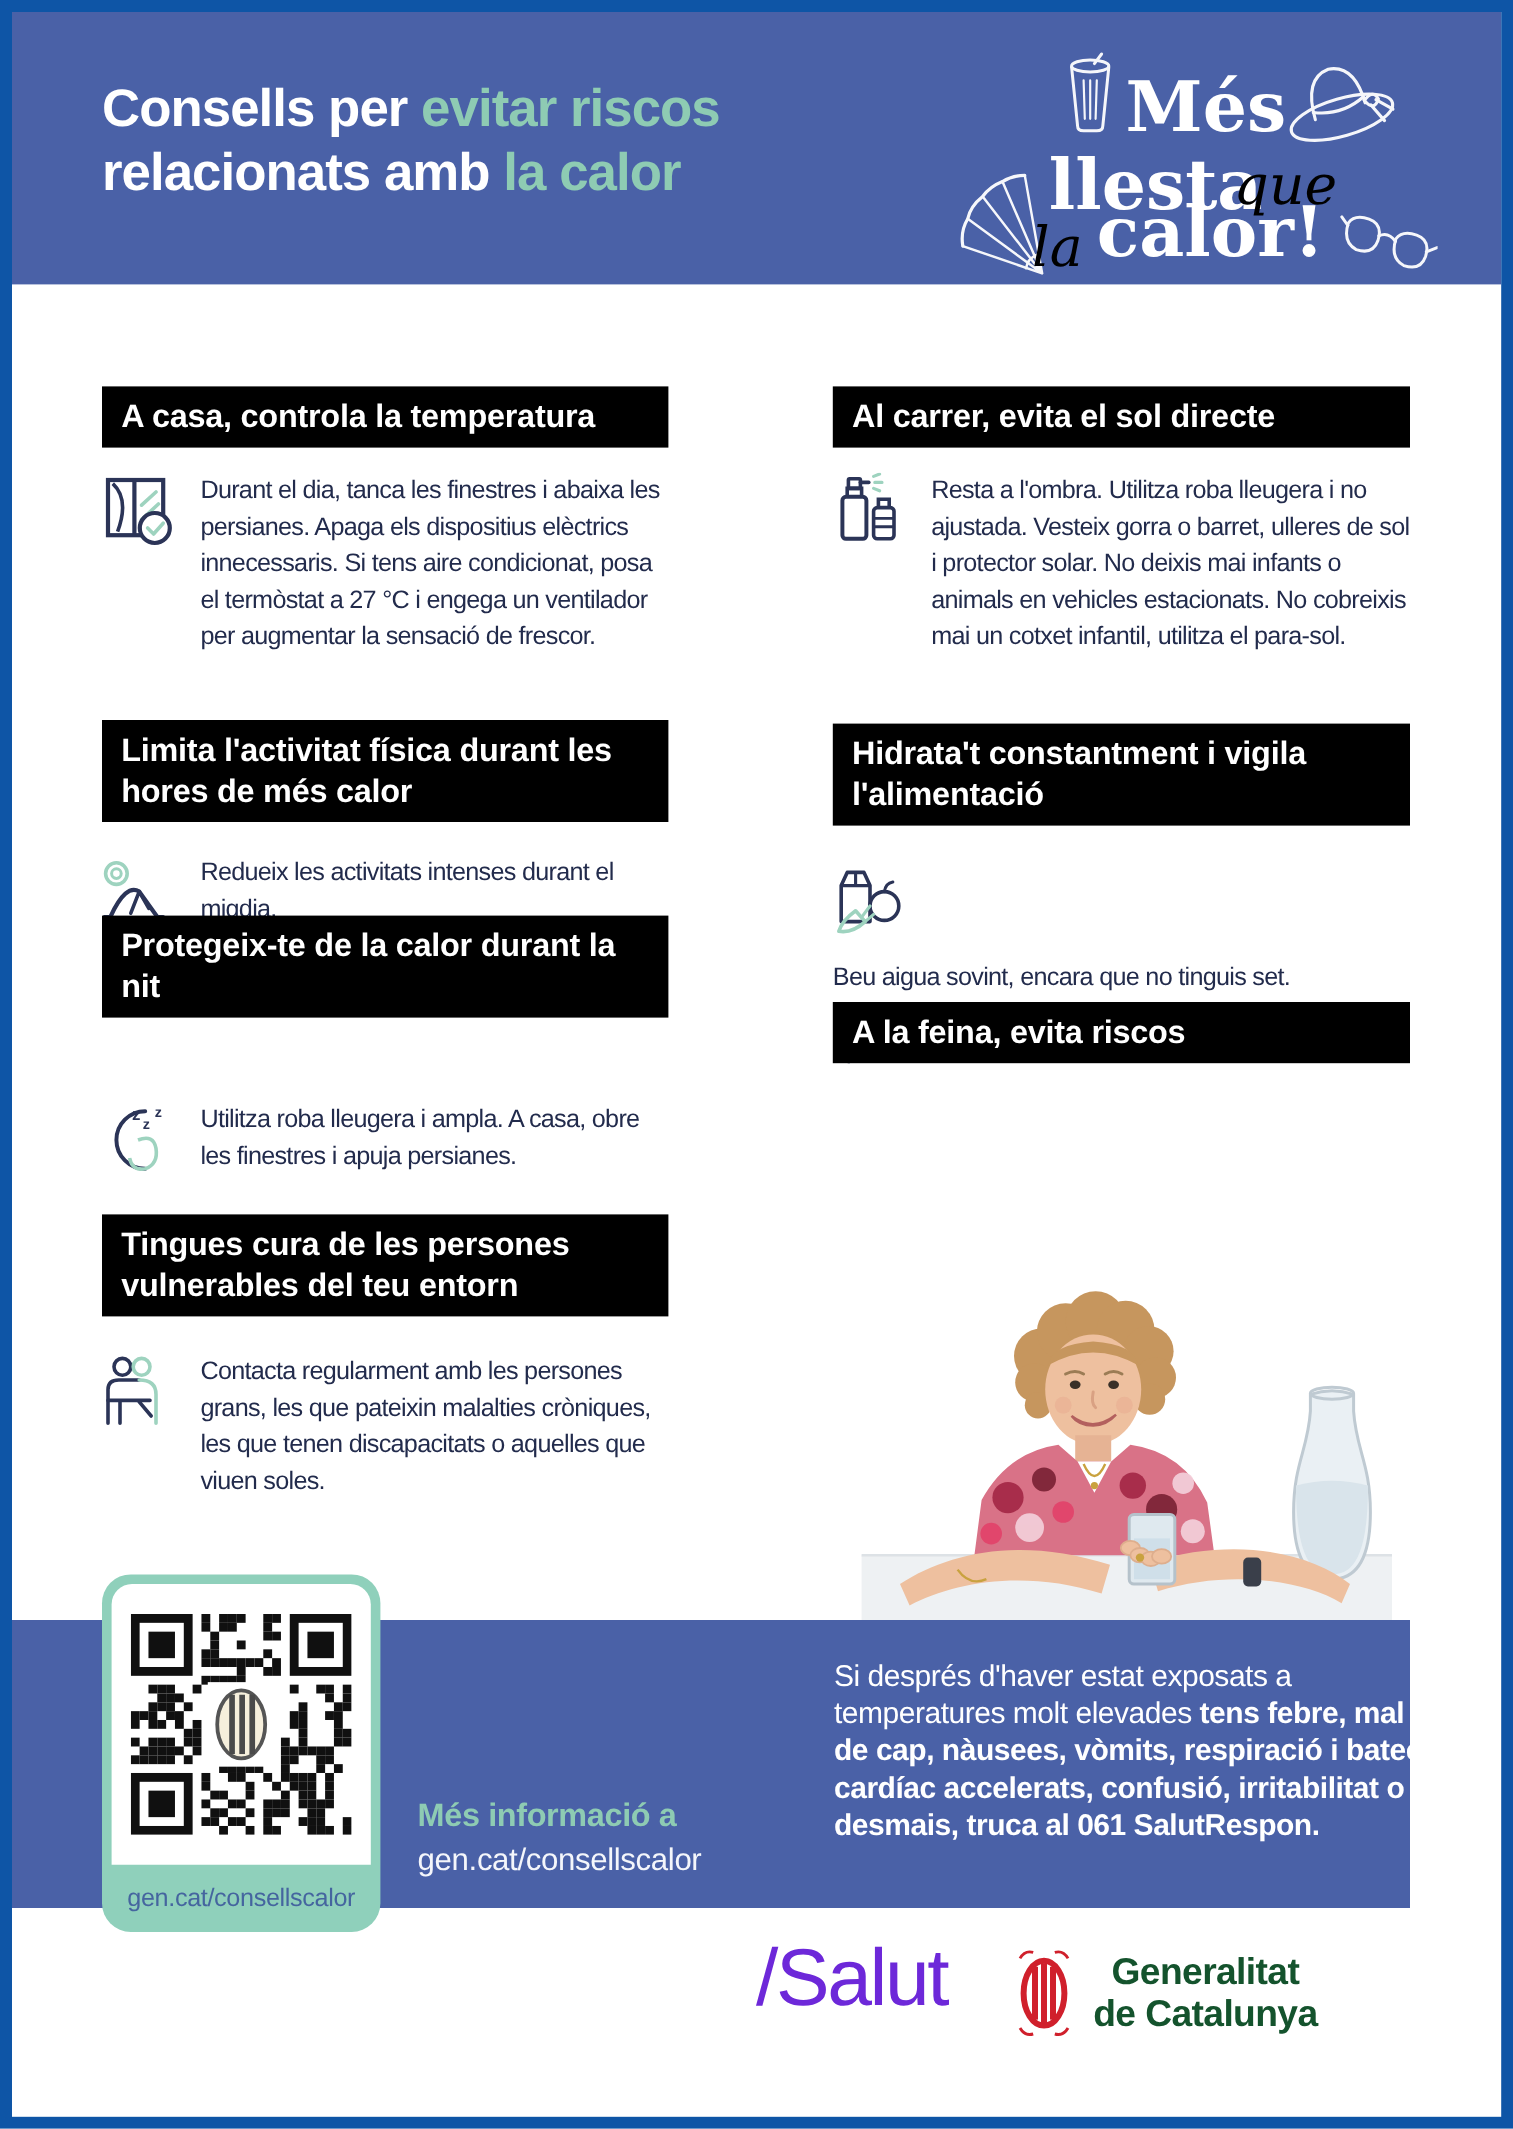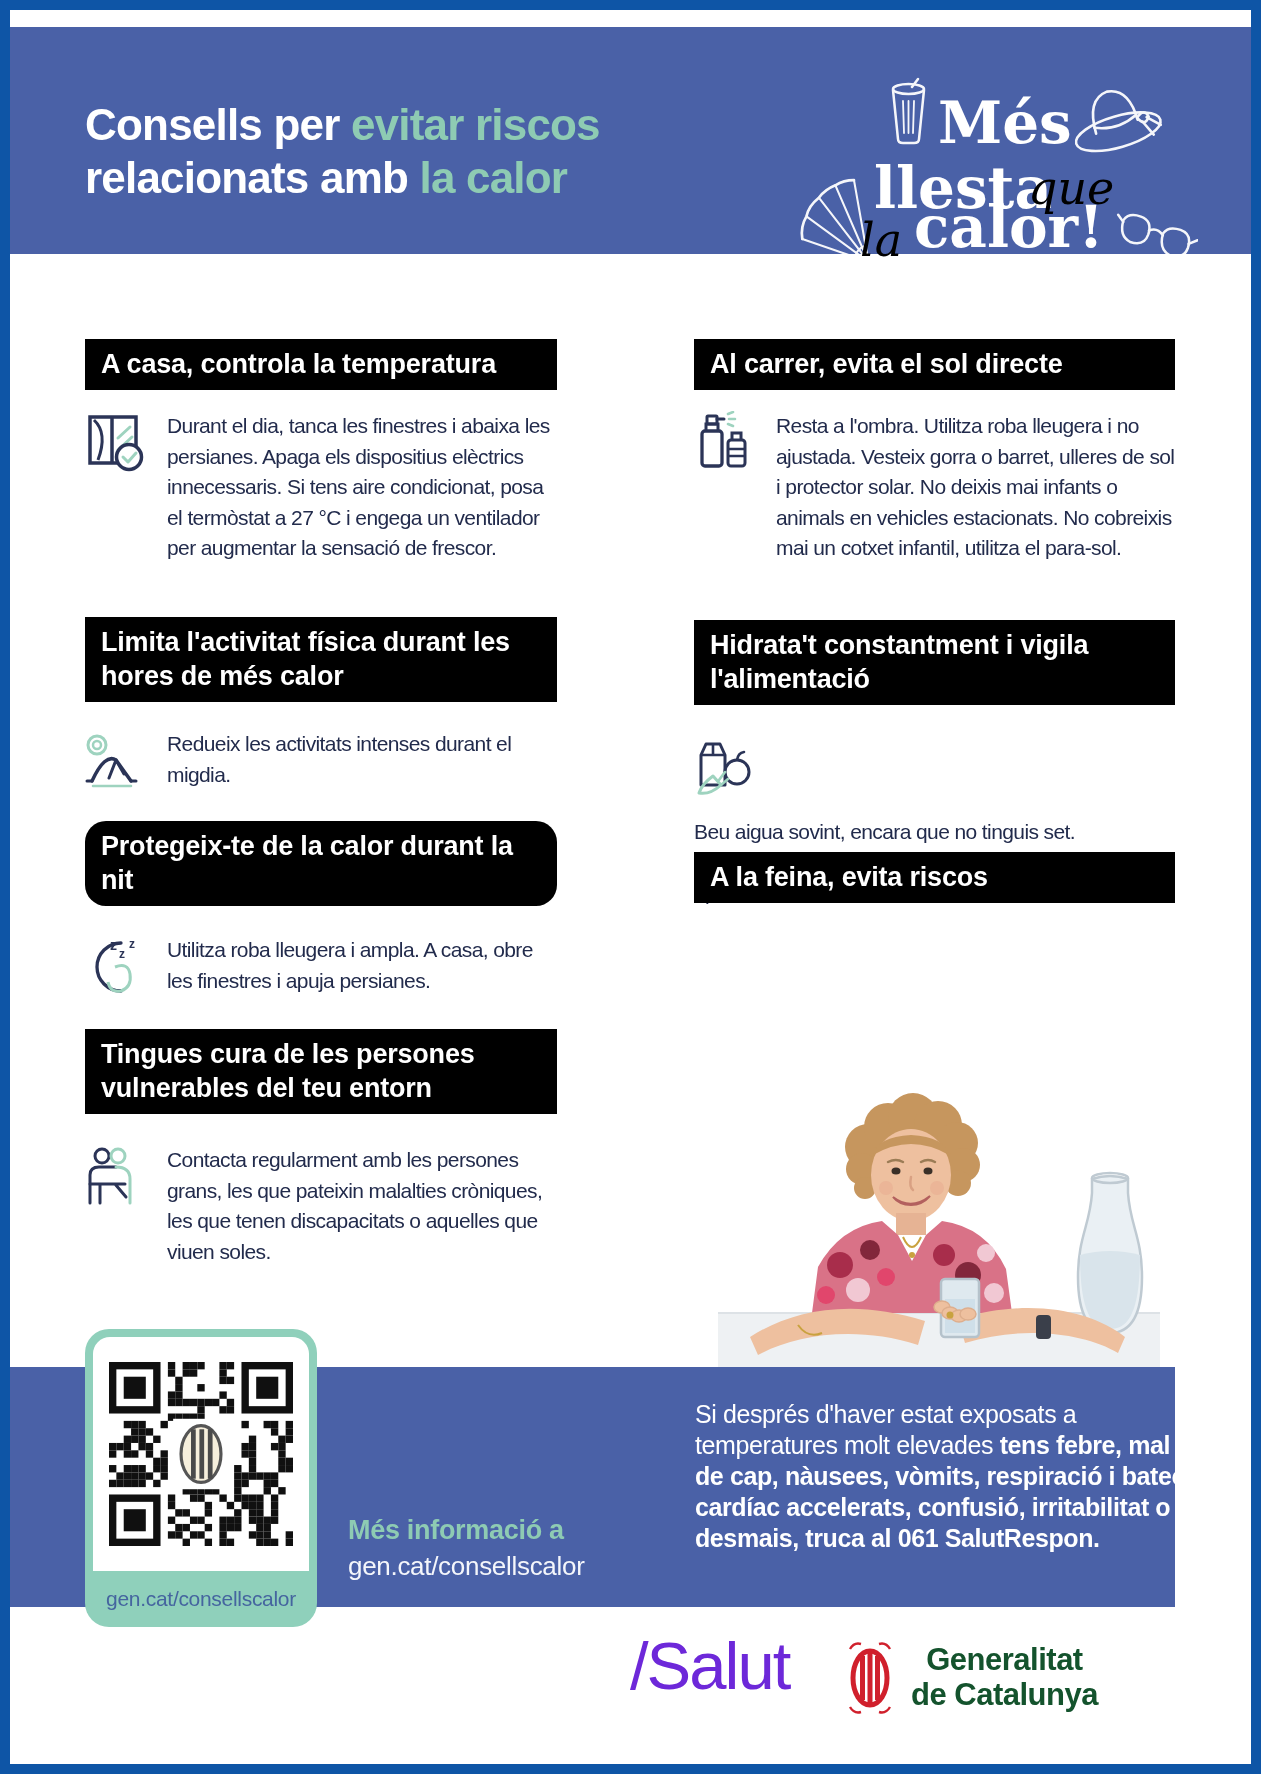--- a/index.html
+++ b/index.html
@@ -1,19 +1,19 @@
 <!DOCTYPE html>
 <html><head>
 <meta charset="utf-8">
 <style>
   html,body{margin:0;padding:0;background:#fff;}
   .poster{position:relative;width:1261px;height:1774px;background:#ffffff;
     border:10px solid #0e55a6;box-sizing:border-box;overflow:hidden;
     font-family:"Liberation Sans",sans-serif;}
-  .abs{position:absolute;margin-top:17px;}
+  .abs{position:absolute;}
 
   
   .header{left:0;top:0;width:1241px;height:227px;background:#4a61a7;}
   .page-title{left:75px;top:54px;font-size:44px;line-height:53px;font-weight:bold;
     color:#ffffff;letter-spacing:-0.8px;}
   .page-title .hl{color:#8ecbb3;}
 
   
   .logo-cluster{left:690px;top:13px;width:515px;height:212px;color:#fff;}
   .logo-word{position:absolute;color:#fff;font-family:"DejaVu Serif",serif;font-weight:bold;}
@@ -157,21 +157,21 @@
         <circle cx="12" cy="16" r="4" fill="none" stroke="#9ed3bf" stroke-width="2.5"></circle>
         <path d="M7,52 Q20,24 31,31 L46,52" fill="none" stroke="#2b3457" stroke-width="3.5" stroke-linecap="round"></path>
         <path d="M31,31 L24,49 M31,31 L39,45" fill="none" stroke="#2b3457" stroke-width="3" stroke-linecap="round"></path>
         <path d="M7,52 L2,52 M46,52 L51,52" stroke="#2b3457" stroke-width="3" stroke-linecap="round"></path>
         <line x1="8" y1="57" x2="46" y2="57" stroke="#9ed3bf" stroke-width="2.5" stroke-linecap="round"></line>
       </svg>
     </div>
     <div class="body-text">Redueix les activitats intenses durant el migdia.</div>
   </div>
 
-  <div class="abs bar w-left" style="top:794px;border-radius:21px;">
+  <div class="abs bar w-left" style="top:753px;">
     <span>Protegeix-te de la calor durant la nit</span>
   </div>
   <div class="abs row w-left" style="top:908px;">
     <div class="icon-box">
       <svg width="62" height="62" viewBox="0 0 62 62">
         <path d="M36,8 A23,23 0 1 0 36,56 A18,18 0 1 1 36,8 Z" fill="none" stroke="#2b3457" stroke-width="3.3" stroke-linejoin="round"></path>
         <path d="M30,32 q13,-5 15,7 q2,13 -9,17 q-11,2 -13,-9" fill="none" stroke="#9ed3bf" stroke-width="3"></path>
         <text x="25" y="15" fill="#2b3457" font-size="14" font-weight="bold" font-family="Liberation Sans, sans-serif">z</text>
         <text x="34" y="23" fill="#2b3457" font-size="12" font-weight="bold" font-family="Liberation Sans, sans-serif">z</text>
         <text x="44" y="13" fill="#2b3457" font-size="12" font-weight="bold" font-family="Liberation Sans, sans-serif">z</text>

